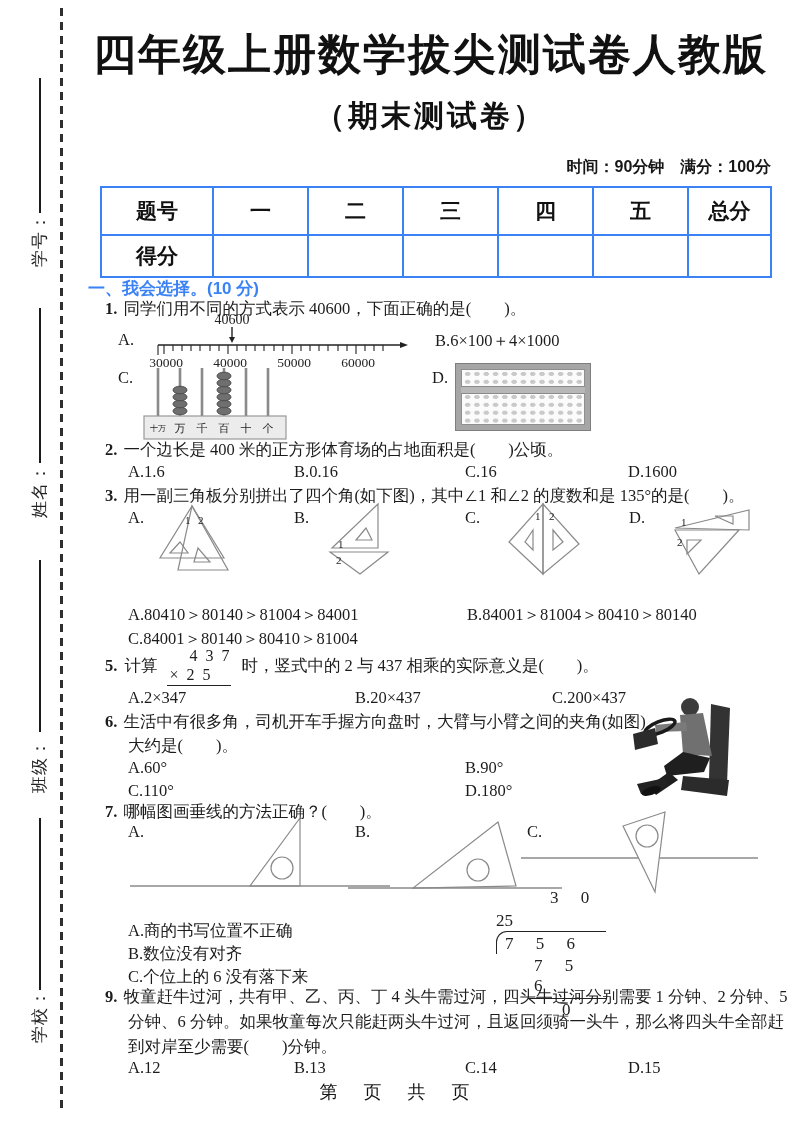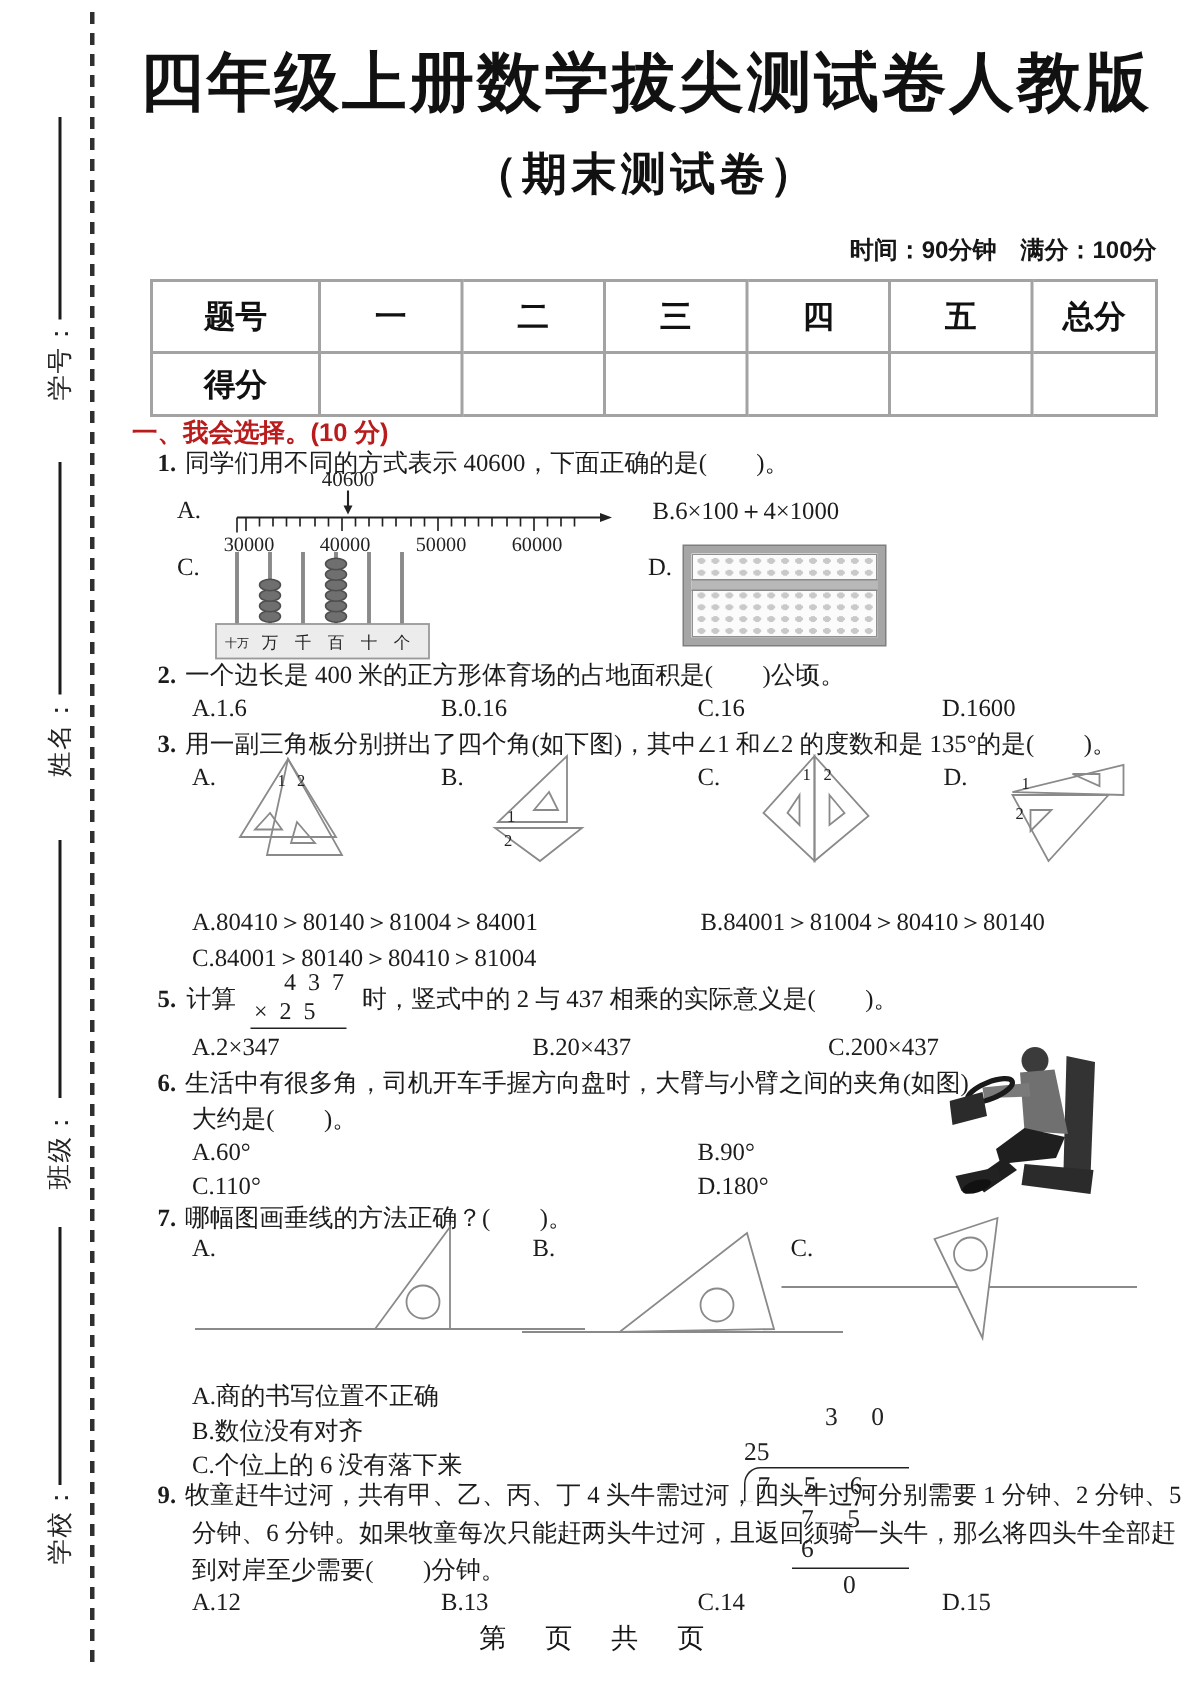--- a/index.html
+++ b/index.html
@@ -34,46 +34,46 @@
     letter-spacing:3px; color:#111;
   }
   .meta {
     position:absolute; top:157px; left:0; width:683px; text-align:right;
     font-family:"Liberation Sans", sans-serif; font-weight:bold; font-size:16px; color:#161616;
   }
 
   
   .score-table { position:absolute; top:186px; left:12px; width:670px; border-collapse:collapse; table-layout:fixed; }
   .score-table td {
-    border:2px solid #a3a3a3; text-align:center; vertical-align:middle;
+    border:2px solid #3b82f6; text-align:center; vertical-align:middle;
     font-family:"Liberation Sans", sans-serif; font-weight:bold; font-size:21px; color:#111;
   }
   .score-table tr.r1 td { height:44px; }
   .score-table tr.r2 td { height:38px; }
 
   
-  .sec-heading { position:absolute; top:277px; left:0; font-size:17px; font-weight:bold; font-family:"Liberation Sans", sans-serif; color:#b91c1c; }
+  .sec-heading { position:absolute; top:277px; left:0; font-size:17px; font-weight:bold; font-family:"Liberation Sans", sans-serif; color:#3b82f6; }
   .qtext { position:absolute; left:17px; width:675px; font-size:16.5px; line-height:24px; }
   .qtext .body { display:block; padding-left:23px; text-indent:-23px; }
   .qnum { font-weight:bold; margin-right:6px; }
   .opt { position:absolute; font-size:16.5px; white-space:nowrap; }
   .lbl { position:absolute; font-size:16.5px; }
   .fig { position:absolute; }
   svg text { font-family:"Liberation Serif", serif; fill:#222; }
 
   
   .q5line { position:absolute; top:646px; left:17px; display:flex; align-items:center; font-size:16.5px; }
   .q5line .qnum { margin-right:7px; }
   .vmult { display:inline-block; margin:0 10px; font-size:16px; line-height:19px; }
   .vm-top { display:block; padding-left:22px; letter-spacing:2px; }
   .vm-bot { display:block; border-bottom:1.6px solid #222; letter-spacing:2px; padding:0 6px 1px 2px; }
 
   
   .division { position:absolute; top:888px; left:408px; font-size:17px; color:#222; }
-  .d-q { padding-left:54px; letter-spacing:9px;margin-top:47px; }
+  .d-q { padding-left:54px; letter-spacing:9px; }
   .d-row { display:flex; margin-top:1px;flex-direction:column; }
   .d-divisor { padding:2px 2px 0 0; }
   .d-dividend { border-top:1.6px solid #222; border-left:1.6px solid #222; border-top-left-radius:11px; padding:2px 6px 0 8px; letter-spacing:9px; }
   .d-prod { margin-left:32px; width:72px; letter-spacing:9px; border-bottom:1.6px solid #222; padding:2px 0 2px 6px; }
   .d-rem { padding-left:66px; margin-top:1px; }
 
   
   .abacus { position:absolute; left:368px; top:364px; width:124px; height:56px; border:5px solid #a6a6a6; box-shadow:0 0 0 1px #7e7e7e, inset 0 0 0 1px #8f8f8f; background:#fbfbfb; }
   .ab-rows { position:absolute; left:2px; right:2px;
     background-image:radial-gradient(ellipse 4.2px 3px at 4.6px 3.9px, #c9c9c9 62%, rgba(0,0,0,0) 66%);

